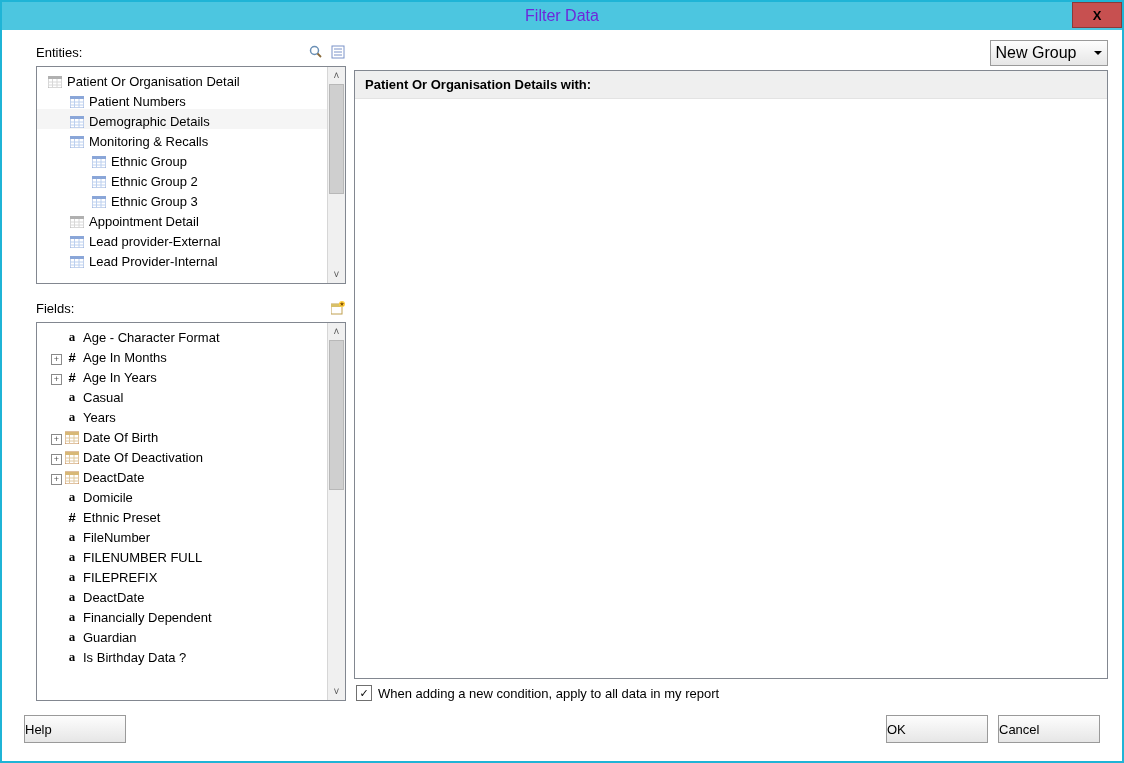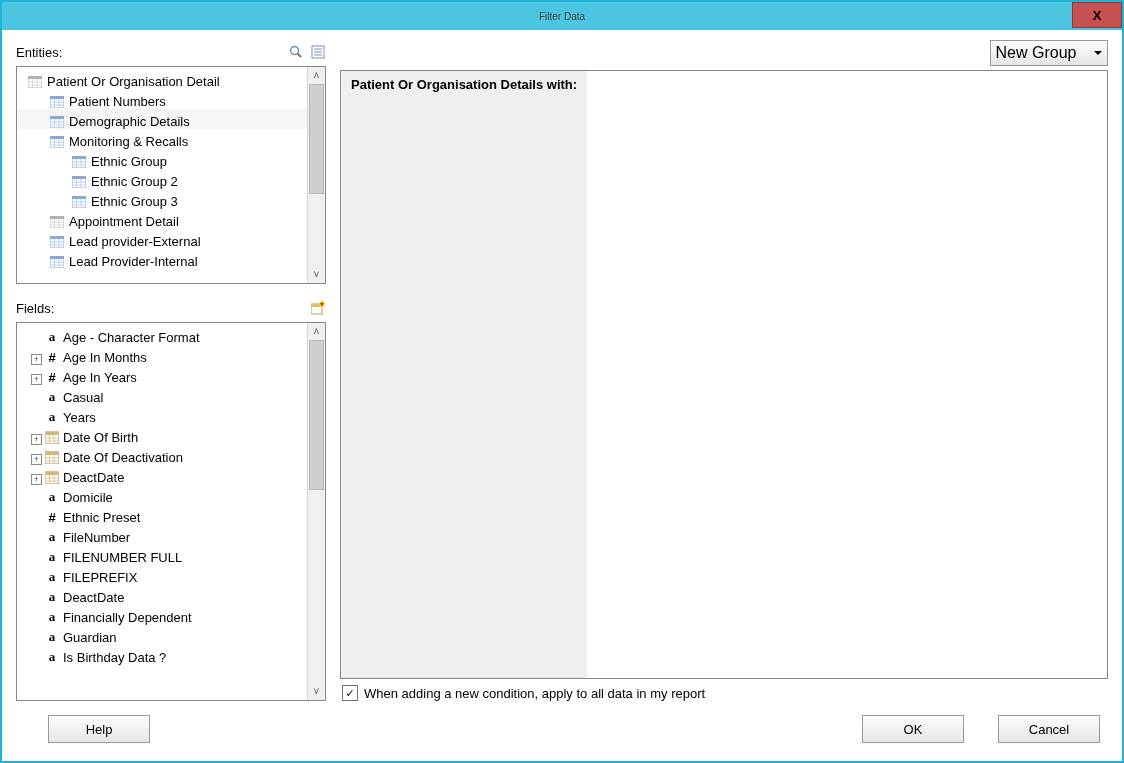--- a/index.html
+++ b/index.html
@@ -1,23 +1,23 @@
 <!DOCTYPE html>
 <html><head>
 <meta charset="utf-8">
 <style>
   html,body{margin:0;padding:0;font-family:"Segoe UI",Tahoma,sans-serif;font-size:13px;color:#000;}
   body{background:#fff;}
   .window{width:1124px;height:763px;box-sizing:border-box;border:2px solid #1fb4d6;background:#fff;display:flex;flex-direction:column;}
   .titlebar{height:28px;background:#4cc6e0;display:flex;align-items:center;justify-content:center;position:relative;}
-  .titlebar-title{font-size:10px;color:#404040;}
+  .titlebar-title{font-size:16px;color:#6d28d9;}
   .close-btn{position:absolute;right:0;top:0;width:48px;height:24px;background:#c75050;border:1px solid #8b3a3a;display:flex;align-items:center;justify-content:center;cursor:pointer;}
   .close-btn span{font-weight:bold;color:#000;font-size:13px;font-family:Arial;}
   .body-area{flex:1;padding:10px 14px 10px 14px;display:flex;flex-direction:column;box-sizing:border-box;}
-  .upper{flex:1;display:flex;gap:14px;min-height:0;}
+  .upper{flex:1;display:flex;gap:8px;min-height:0;margin-left:20px;}
   .left-col{width:310px;display:flex;flex-direction:column;gap:6px;}
   .right-col{flex:1;display:flex;flex-direction:column;}
   .section-header{display:flex;align-items:flex-end;justify-content:space-between;height:20px;}
   .section-label{font-size:13px;}
   .header-icons{display:flex;gap:6px;align-items:center;}
   .header-icon{width:16px;height:16px;display:flex;align-items:center;justify-content:center;cursor:pointer;}
   .listbox{border:1px solid #828790;background:#fff;display:flex;min-height:0;}
   .entities-box{height:216px;}
   .fields-box{flex:1;}
   .list-content{flex:1;overflow:hidden;padding:2px 0;}
@@ -30,28 +30,28 @@
   .icon{width:16px;height:14px;display:inline-flex;align-items:center;justify-content:center;margin-right:4px;flex-shrink:0;}
   .tbl-icon svg{display:block;}
   .txt{white-space:nowrap;}
   .expander{width:11px;height:11px;border:1px solid #8a8a8a;display:inline-flex;align-items:center;justify-content:center;font-size:9px;line-height:1;color:#555;margin-right:3px;box-sizing:border-box;background:#fff;}
   .expander.blank{border:none;background:transparent;}
   .type-letter{font-family:"Times New Roman",serif;font-weight:bold;width:14px;text-align:center;display:inline-block;margin-right:4px;}
   .type-hash{font-weight:bold;width:14px;text-align:center;display:inline-block;margin-right:4px;}
   .cal-icon{width:14px;height:14px;display:inline-flex;margin-right:4px;}
   .new-group-bar{display:flex;justify-content:flex-end;margin-bottom:6px;height:24px;}
   .new-group-btn{width:116px;height:24px;background:linear-gradient(#fdfdfd,#e6e6e6);border:1px solid #9a9a9a;display:flex;align-items:center;justify-content:center;gap:18px;cursor:pointer;font-size:16px;}
-  .filter-canvas{flex:1;border:1px solid #828790;background:#fff;display:flex;flex-direction:row;}
+  .filter-canvas{flex:1;border:1px solid #828790;background:#fff;display:flex;flex-direction:column;}
   .filter-header{background:#efefef;border-bottom:1px solid #e3e3e3;padding:6px 10px;font-weight:bold;font-size:13px;}
   .filter-body{flex:1;}
   .below-canvas{display:flex;align-items:center;gap:6px;padding:6px 2px 0 2px;}
   .checkbox{width:14px;height:14px;border:1px solid #707070;display:inline-flex;align-items:center;justify-content:center;font-size:11px;line-height:1;background:#fff;cursor:pointer;}
   .button-row{display:flex;justify-content:space-between;padding:14px 8px 8px 8px;}
   .right-buttons{display:flex;gap:10px;}
-  .btn{width:100px;height:26px;background:linear-gradient(#fdfdfd,#e6e6e6);border:1px solid #9a9a9a;display:flex;align-items:center;justify-content:center;cursor:pointer;font-size:13px;margin-left:24px;}
+  .btn{width:100px;height:26px;background:linear-gradient(#fdfdfd,#e6e6e6);border:1px solid #9a9a9a;display:flex;align-items:center;justify-content:flex-start;cursor:pointer;font-size:13px;}
   .arrow-down{width:0;height:0;border-left:4px solid transparent;border-right:4px solid transparent;border-top:4px solid #000;display:inline-block;}
 </style>
 </head>
 <body>
 
 <div class="window">
 
   <div class="titlebar">
     <span class="titlebar-title">Filter Data</span>
     <div class="close-btn">

